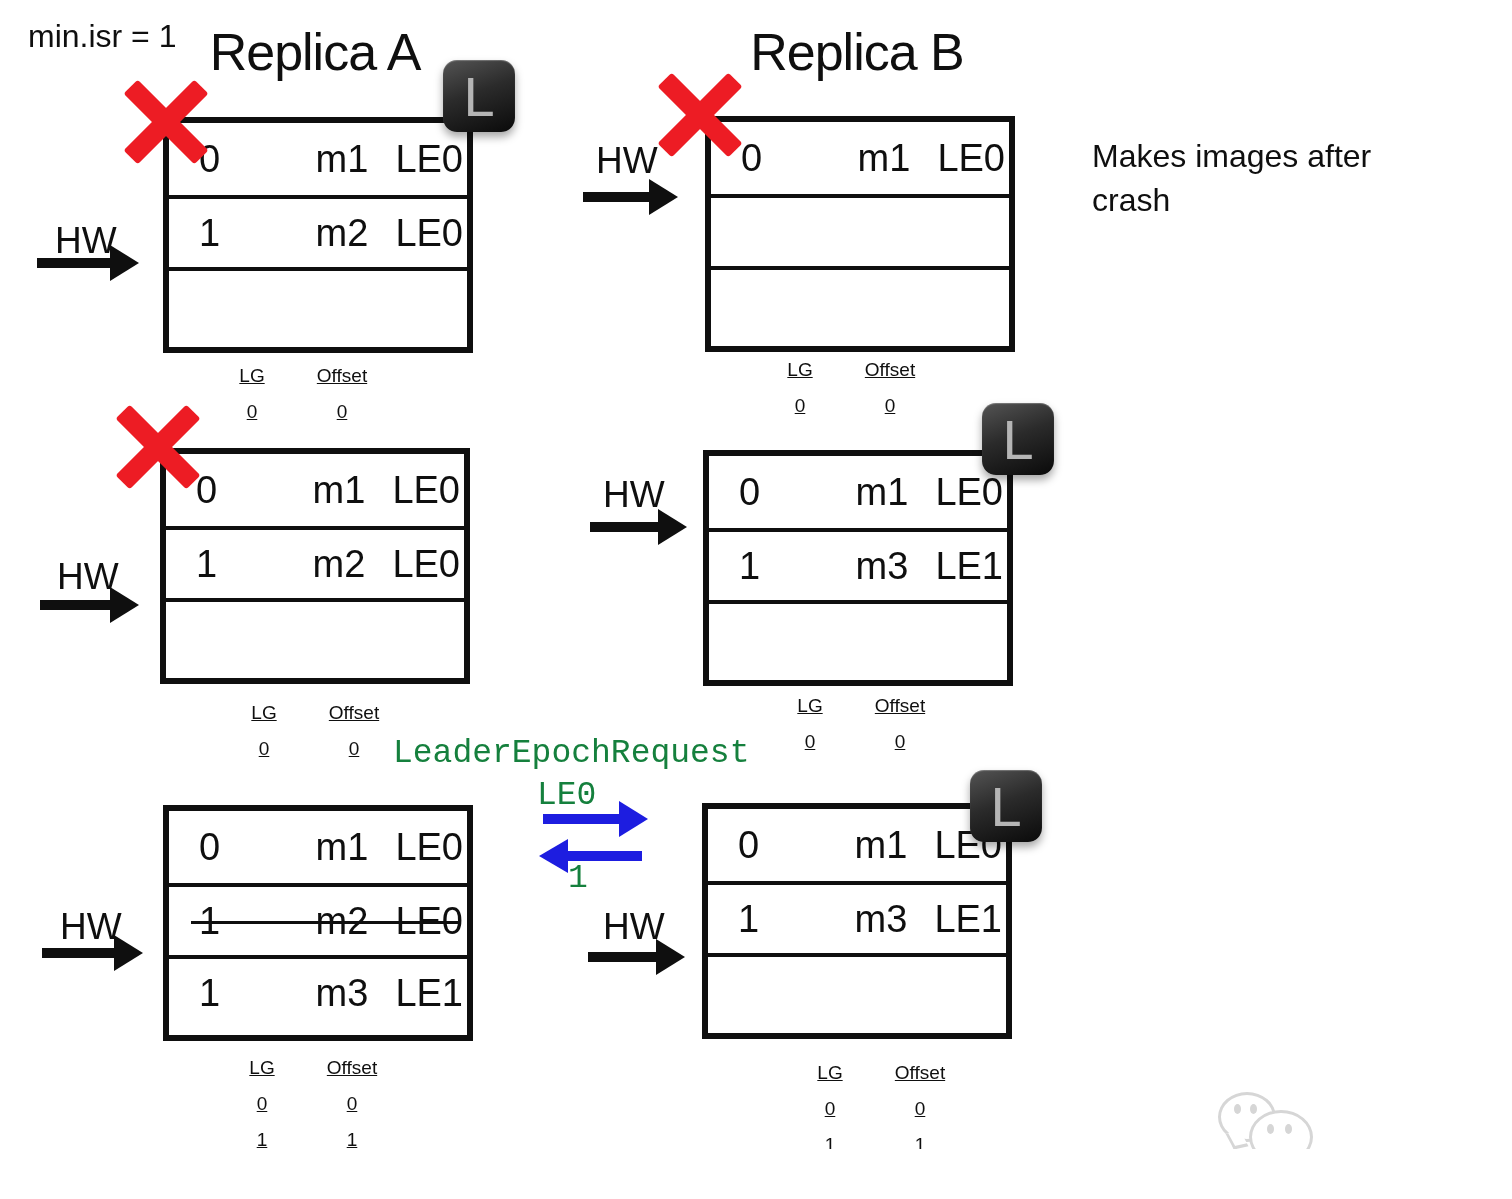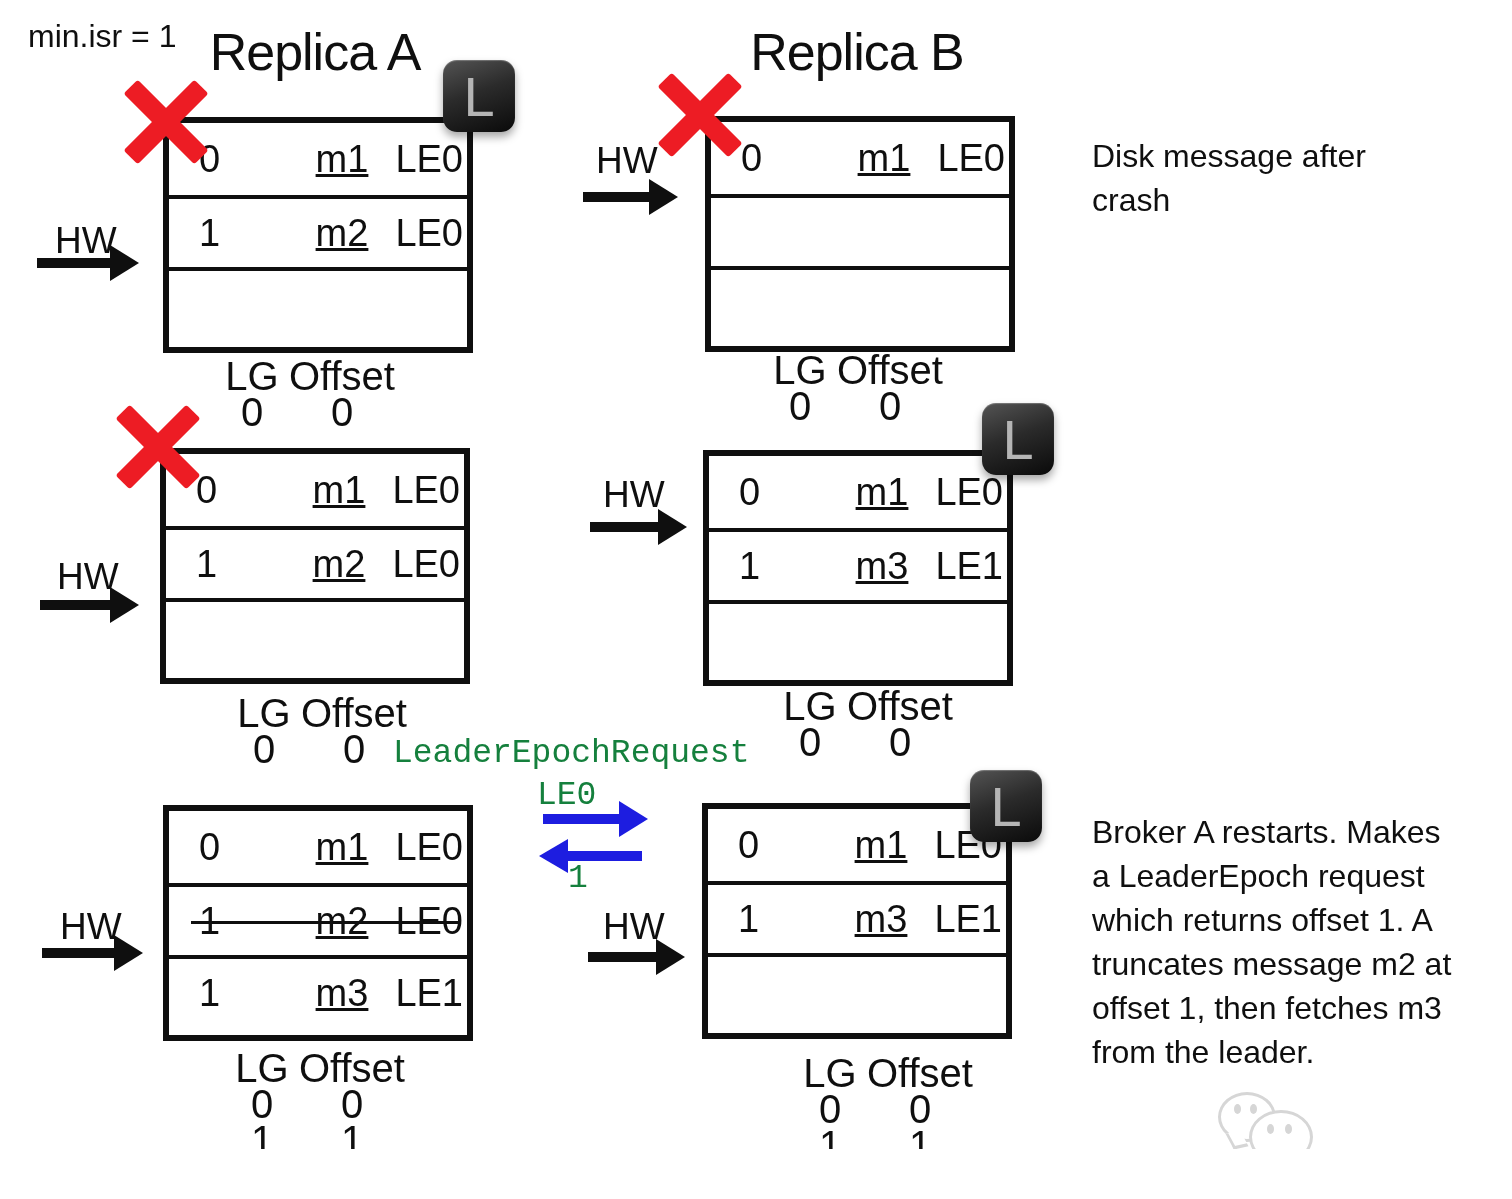--- a/index.html
+++ b/index.html
@@ -9,21 +9,21 @@
   .min-isr { position:absolute; left:28px; top:18px; font-size:32px; }
   .rtitle  { position:absolute; top:22px; width:310px; text-align:center; font-size:52px; letter-spacing:-1px; }
 
   
   .log { position:absolute; width:310px; height:236px; border:6px solid #0f0f0f;
          box-sizing:border-box; background:#fff; }
   .lrow { height:72px; display:flex; align-items:center; box-sizing:border-box;
           padding:0 4px 0 30px; font-size:38px; position:relative; }
   .lrow + .lrow { border-top:4px solid #0f0f0f; }
   .off { width:70px; }
-  .msg { flex:1; text-align:center; padding-left:40px;text-decoration:underline; }
+  .msg { flex:1; text-align:center; padding-left:40px; }
   .ep  { width:88px; text-align:right; }
   .strike { position:absolute; left:22px; right:8px; top:50%; height:3px; background:#0f0f0f; }
 
   
   .xmark { position:absolute; width:74px; height:74px; z-index:4; }
   .xmark::before, .xmark::after { content:''; position:absolute; left:50%; top:50%;
         width:100px; height:20px; background:#ed1c24; border-radius:3px; }
   .xmark::before { transform:translate(-50%,-50%) rotate(45deg); }
   .xmark::after  { transform:translate(-50%,-50%) rotate(-45deg); }
 
@@ -40,21 +40,21 @@
   .arr.blue { background:#1d1de0; }
   .arr.blue::after { border-left-color:#1d1de0; }
   .arr.blue.left::after { display:none; }
   .arr.blue.left::before { content:''; position:absolute; left:-29px; top:50%; transform:translateY(-50%);
         border-right:29px solid #1d1de0; border-top:17px solid transparent; border-bottom:17px solid transparent; }
 
   .hw-label { position:absolute; font-size:37px; }
 
   
   .legend { position:absolute; display:grid; grid-template-columns:64px 116px;
-            font-size:40px; line-height:36px; text-align:center; }
+            font-size:19px; line-height:36px; text-align:center;text-decoration:underline; }
 
   .caption { position:absolute; left:1092px; width:400px; font-size:32px; line-height:44px;
              white-space:pre-line; }
 
   .bluetext { position:absolute; color:#15803d; font-size:31px;font-family:Liberation Mono, monospace; }
 
   
   .wm-brand  { position:absolute; left:1294px; top:1100px; font-size:46px; color:#d6d6d6; letter-spacing:2px;
                text-shadow:0 1px 0 #ffffff; }
   .wm-handle { position:absolute; left:1317px; top:1146px; font-size:23px; color:#d2d2d2;
@@ -116,21 +116,21 @@
   <div class="xmark" style="left:663px; top:78px;"></div>
   <div class="hw-label" style="left:596px; top:140px;">HW</div>
   <div class="arr" style="left:583px; top:192px; width:66px;"></div>
   <div class="legend" style="left:768px; top:352px;">
     <span>LG</span>
     <span>Offset</span>
     <span>0</span>
     <span>0</span>
   </div>
 
-  <div class="caption" style="top:134px;">Disk message after
+  <div class="caption" style="top:134px;">Makes images after
 crash</div>
 
   <div class="log" style="left:160px; top:448px;">
     <div class="lrow">
       <span class="off">0</span>
       <span class="msg">m1</span>
       <span class="ep">LE0</span>
     </div>
     <div class="lrow">
       <span class="off">1</span>
@@ -226,26 +226,20 @@
   <div class="arr" style="left:588px; top:952px; width:68px;"></div>
   <div class="legend" style="left:798px; top:1055px;">
     <span>LG</span>
     <span>Offset</span>
     <span>0</span>
     <span>0</span>
     <span>1</span>
     <span>1</span>
   </div>
 
-  <div class="caption" style="top:810px;">Broker A restarts. Makes
-a LeaderEpoch request
-which returns offset 1. A
-truncates message m2 at
-offset 1, then fetches m3
-from the leader.</div>
 
   <div class="wm-icon">
     <span class="bub b1">
         <i class="eye e1"></i>
         <i class="eye e2"></i>
         <i class="tail"></i>
       </span>
     <span class="bub b2">
         <i class="eye e1"></i>
         <i class="eye e2"></i>

